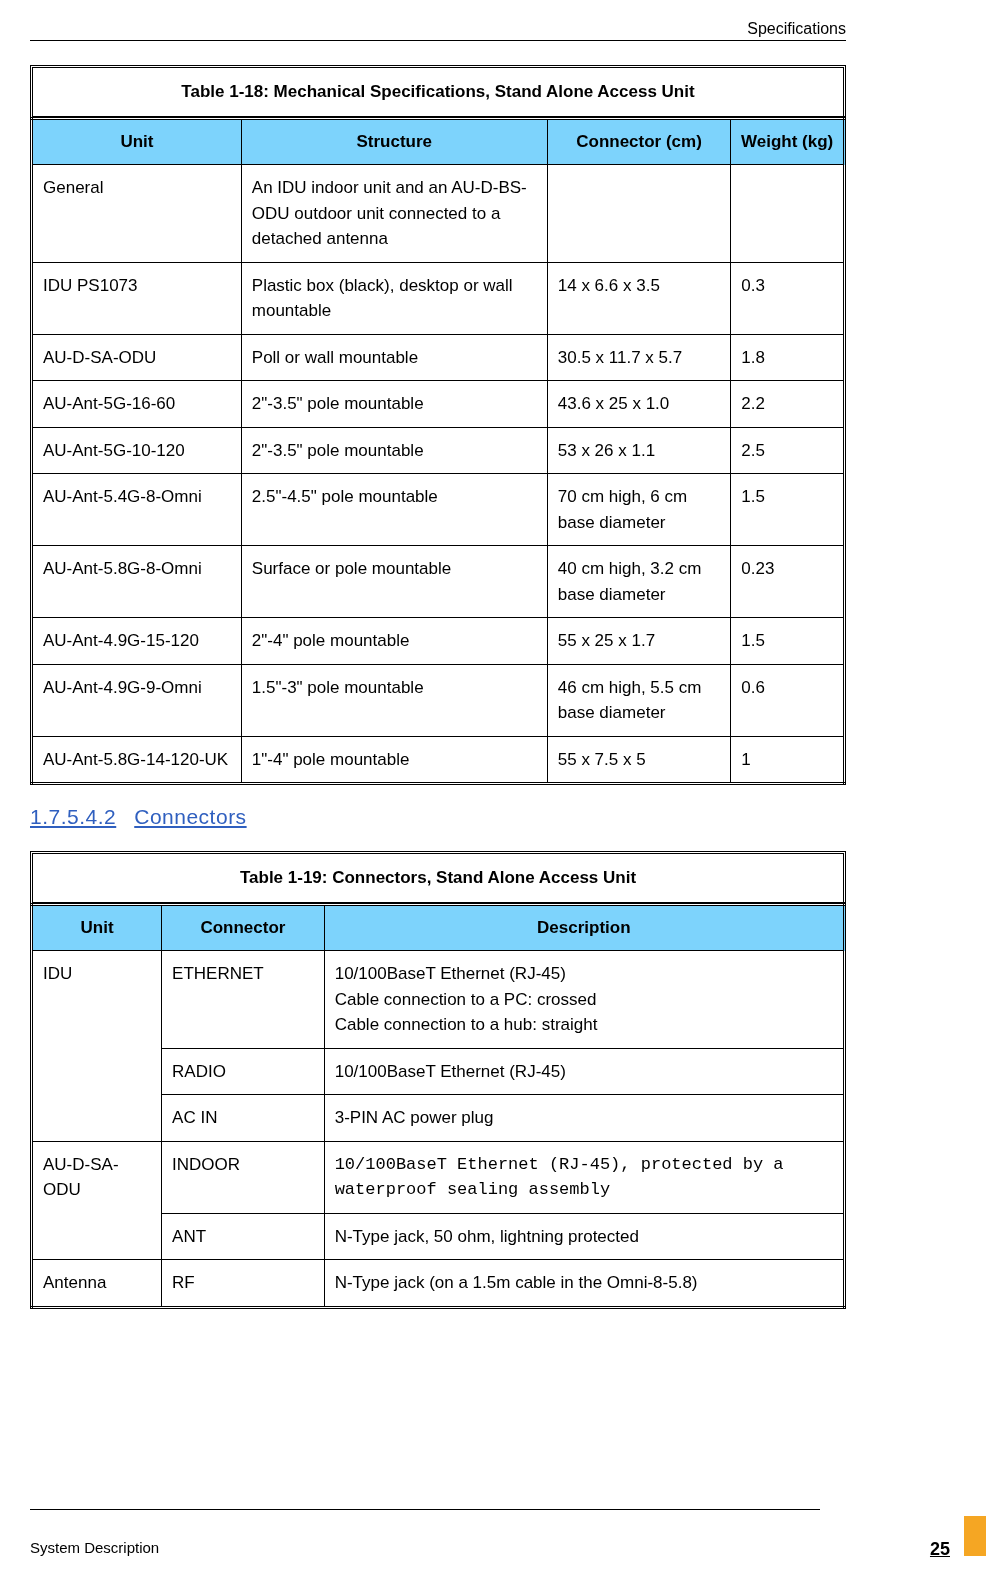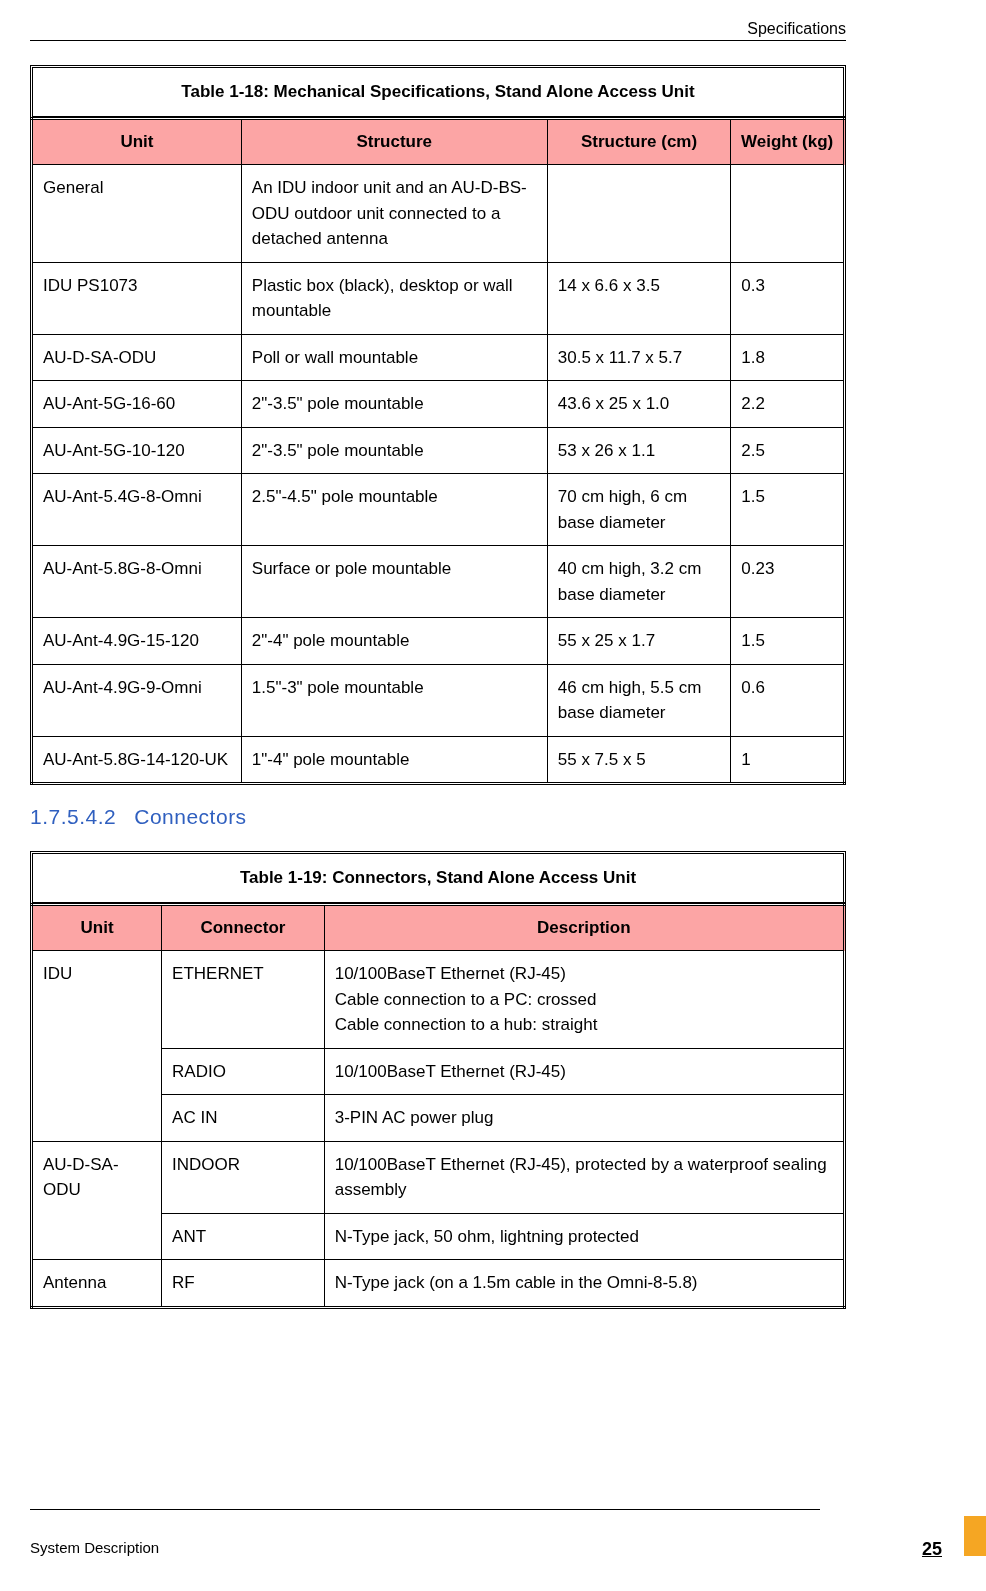--- a/index.html
+++ b/index.html
@@ -34,38 +34,39 @@
     caption-side: top;
     font-weight: bold;
     padding: 14px 0;
     border-left: 3px double #000;
     border-right: 3px double #000;
     border-top: 3px double #000;
     border-bottom: 1px solid #000;
     background: #fff;
   }
   table.spec th {
-    background: #fca5a5;
+    background: #7dd3fc;
     font-weight: bold;
     text-align: center;
     padding: 12px 8px;
     border: 1px solid #000;
   }
   table.spec td {
     padding: 10px 10px;
     border: 1px solid #000;
     vertical-align: top;
     line-height: 1.5;
   }
   .section-heading {
     color: #2f5fbf;
     font-family: Verdana, Geneva, sans-serif;
     font-size: 21px;
     letter-spacing: 0.5px;
     margin: 16px 0 22px 0;
+    text-decoration: underline;
   }
   .section-heading .num { margin-right: 18px; }
   .footer {
     position: absolute;
     bottom: 35px;
     left: 30px;
     right: 0;
     font-size: 15px;
   }
   .footer-line {
@@ -76,21 +77,21 @@
   .footer-row {
     display: flex;
     align-items: flex-end;
     width: 956px;
   }
   .footer-left { flex: 0 0 auto; }
   .footer-right {
     margin-left: auto;
     display: flex;
     align-items: flex-end;
-    gap: 12px;
+    gap: 4px;
     text-decoration: underline;
   }
   .page-num {
     font-weight: bold;
     font-size: 18px;
     padding: 0 10px 2px 10px;
     position: relative;
     top: 6px;
   }
   .orange-tab {
@@ -112,21 +113,21 @@
     <colgroup>
       <col style="width:24%">
         <col style="width:35%">
         <col style="width:21%">
         <col style="width:13%">
     </colgroup>
     <thead>
       <tr>
         <th>Unit</th>
         <th>Structure</th>
-        <th>Structure (cm)</th>
+        <th>Connector (cm)</th>
         <th>Weight (kg)</th>
       </tr>
     </thead>
     <tbody id="t18-body">
         <tr>
           <td>General</td>
           <td>An IDU indoor unit and an AU-D-BS-ODU outdoor unit connected to a detached antenna</td>
           <td></td>
           <td></td>
         </tr>
@@ -217,21 +218,21 @@
           <td>RADIO</td>
           <td style="white-space: pre-line;">10/100BaseT Ethernet (RJ-45)</td>
         </tr>
         <tr>
           <td>AC IN</td>
           <td style="white-space: pre-line;">3-PIN AC power plug</td>
         </tr>
         <tr>
           <td rowspan="2">AU-D-SA-ODU</td>
           <td>INDOOR</td>
-          <td style="white-space: pre-line;">10/100BaseT Ethernet (RJ-45), protected by a waterproof sealing assembly</td>
+          <td style="white-space: pre-line; font-family: Liberation Mono, monospace;">10/100BaseT Ethernet (RJ-45), protected by a waterproof sealing assembly</td>
         </tr>
         <tr>
           <td>ANT</td>
           <td style="white-space: pre-line;">N-Type jack, 50 ohm, lightning protected</td>
         </tr>
         <tr>
           <td>Antenna</td>
           <td>RF</td>
           <td style="white-space: pre-line;">N-Type jack (on a 1.5m cable in the Omni-8-5.8)</td>
         </tr>

